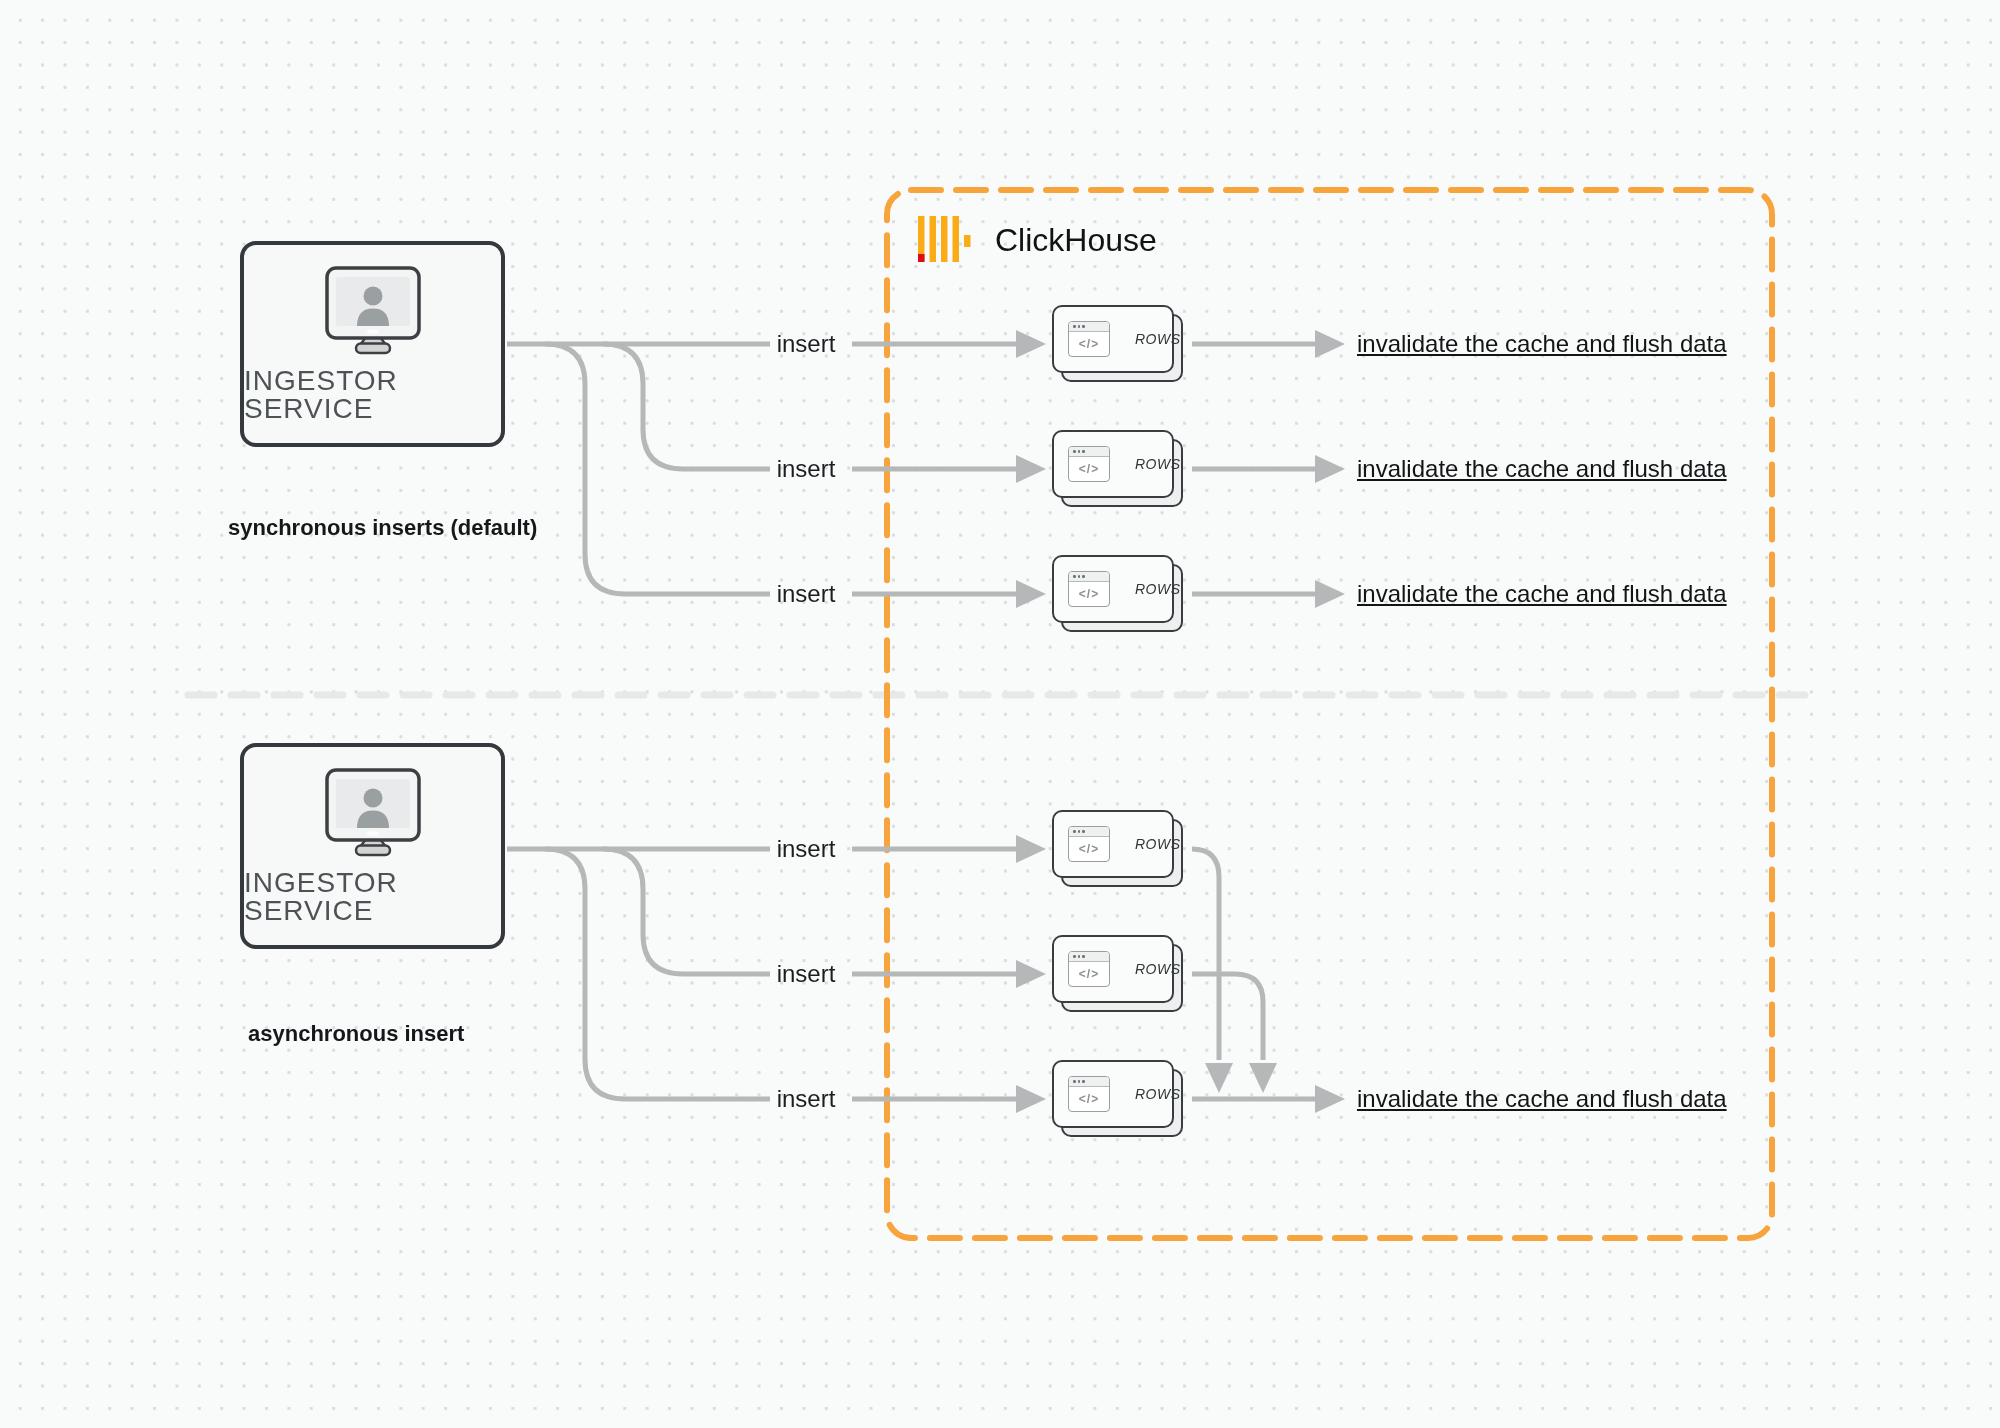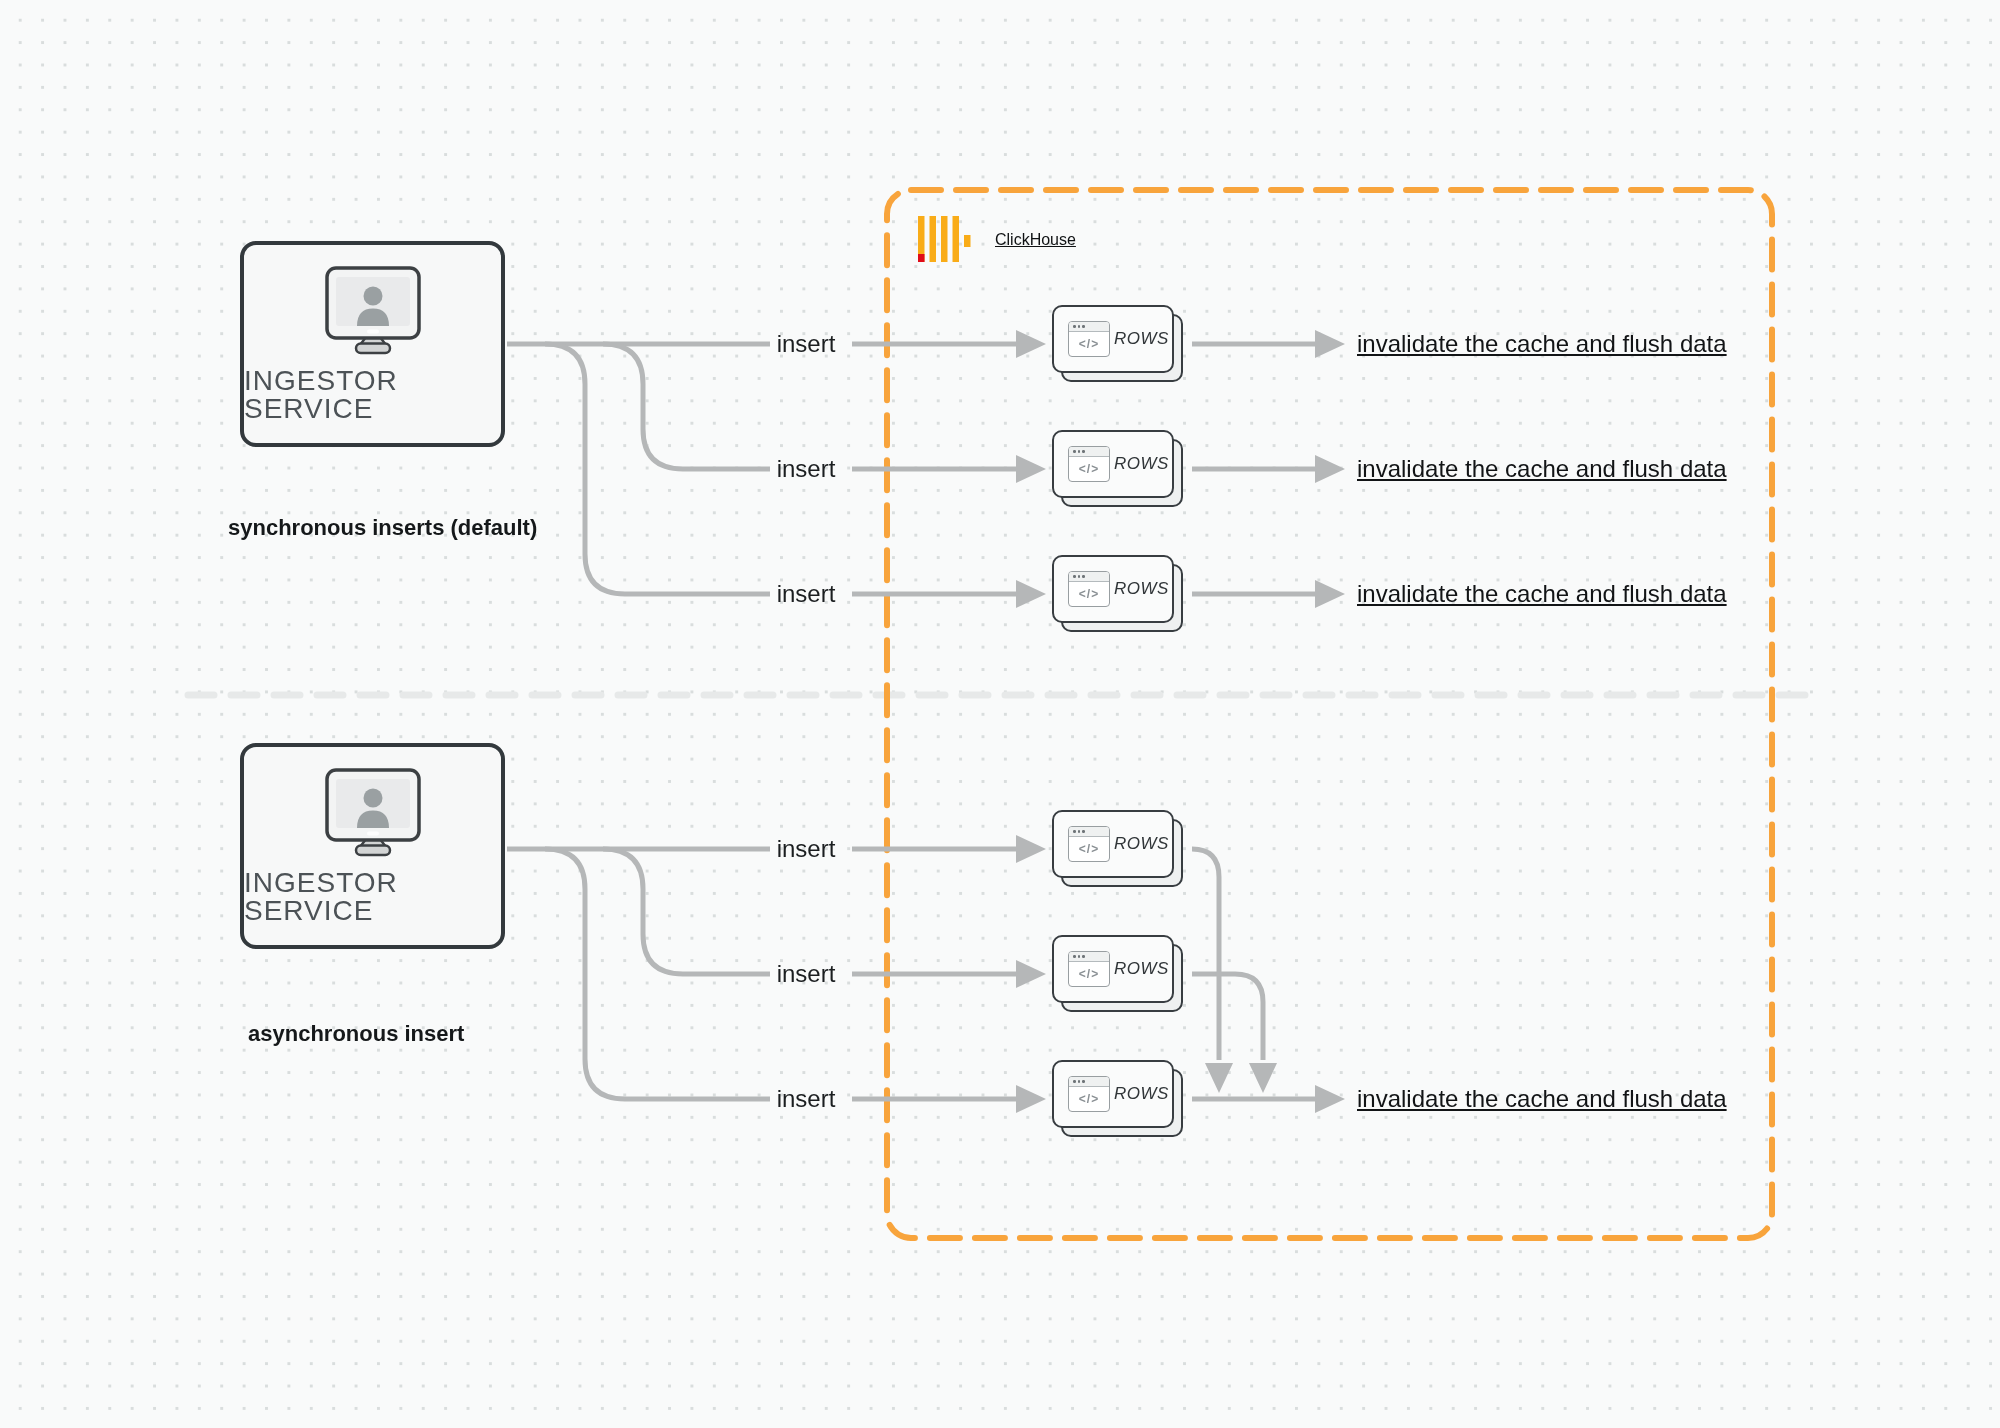--- a/index.html
+++ b/index.html
@@ -61,26 +61,26 @@
   .winbar{
     height:9px;background:#eff1f1;border-bottom:1.5px solid #b4babd;
     display:flex;align-items:center;gap:2px;padding-left:4px;flex:none;
   }
   .winbar .d{width:2.5px;height:2.5px;border-radius:50%;background:#6f7579;}
   .winbody{
     flex:1;display:flex;align-items:center;justify-content:center;
     font-size:12px;font-weight:700;color:#8a9094;letter-spacing:1px;
   }
   .rows-text{
-    margin-left:4px;font-style:italic;font-size:17px;color:#303538;letter-spacing:.5px;
+    margin-left:25px;font-style:italic;font-size:14px;color:#303538;letter-spacing:.5px;
   }
 
   
   .ch-logo{position:absolute;display:flex;align-items:center;gap:24px;}
-  .ch-text{font-size:16px;font-weight:500;color:#101214;line-height:1;text-decoration:underline;}
+  .ch-text{font-size:32px;font-weight:500;color:#101214;line-height:1;}
 </style>
 </head>
 <body>
 
 <div id="canvas">
 
   <svg class="layer" width="2000" height="1428" viewBox="0 0 2000 1428">
 
     <line x1="188" y1="695" x2="1817" y2="695" stroke="#e7e9e9" stroke-width="7" stroke-linecap="round" stroke-dasharray="26 17"></line>
 

